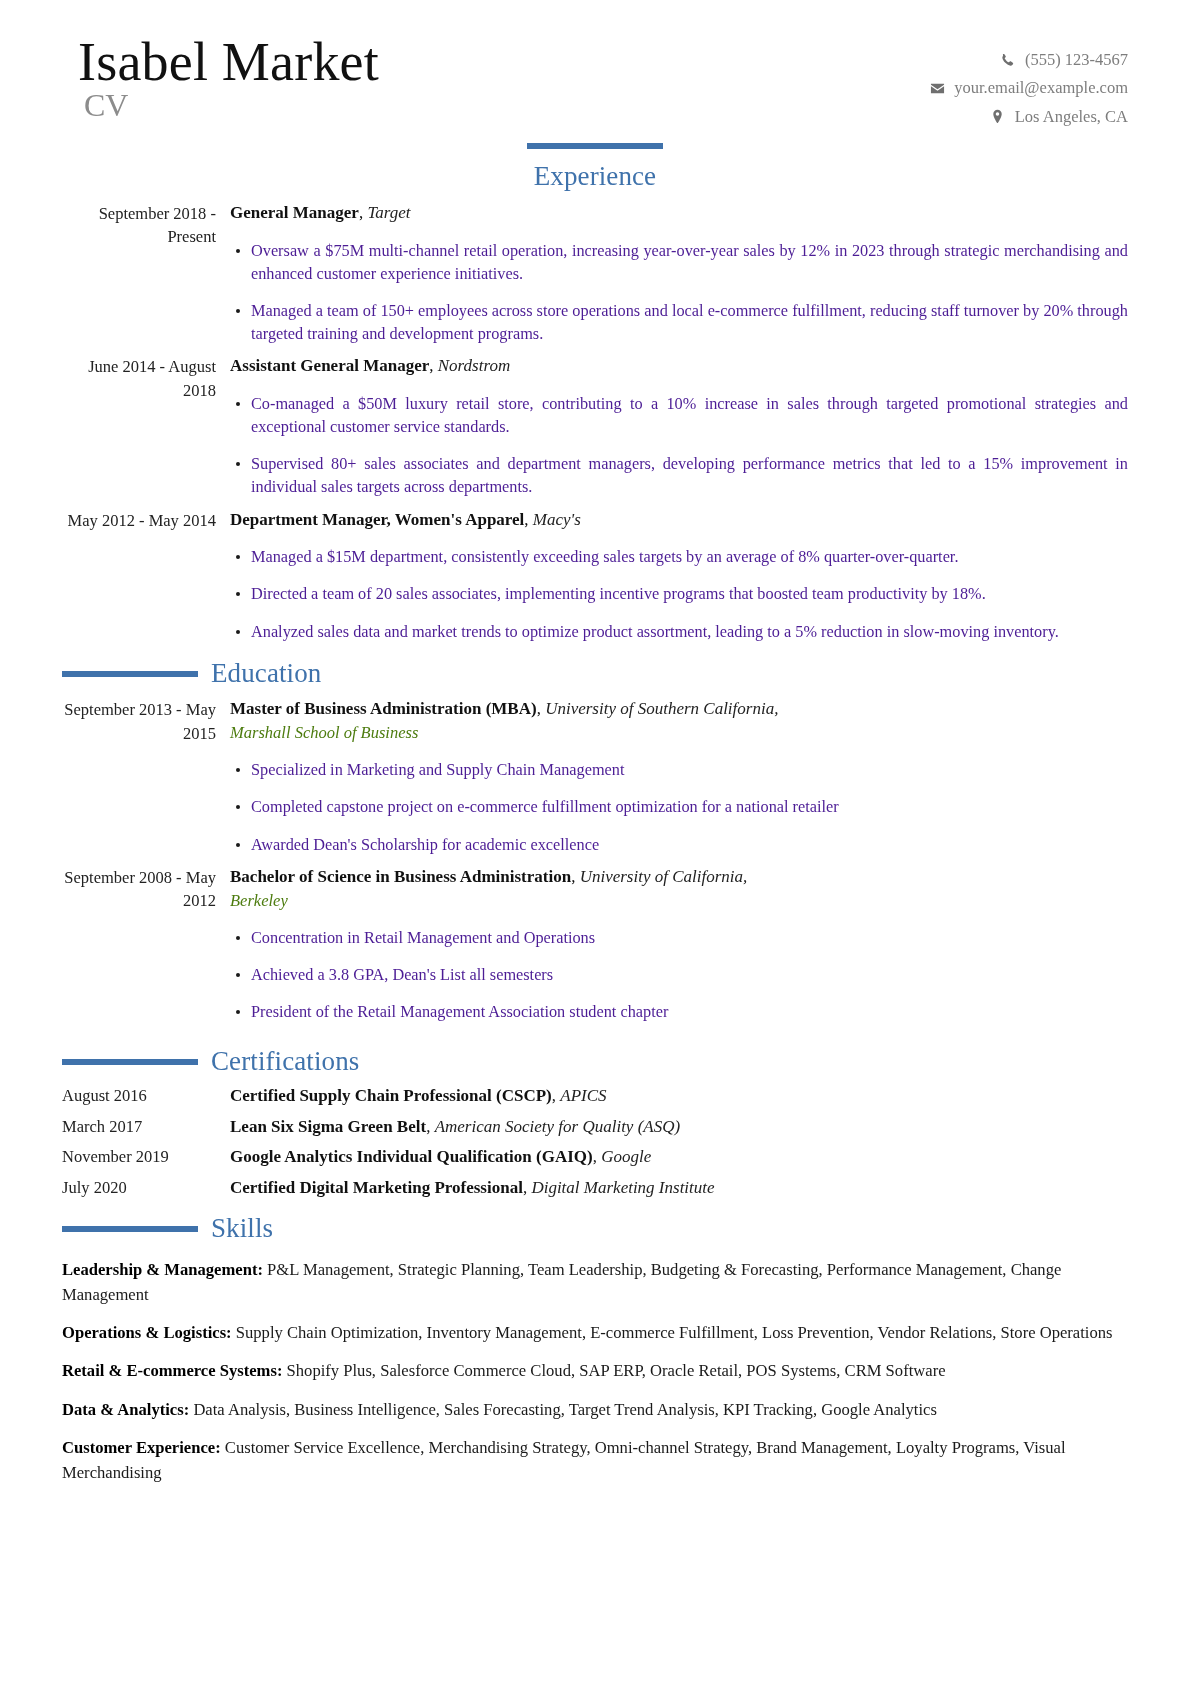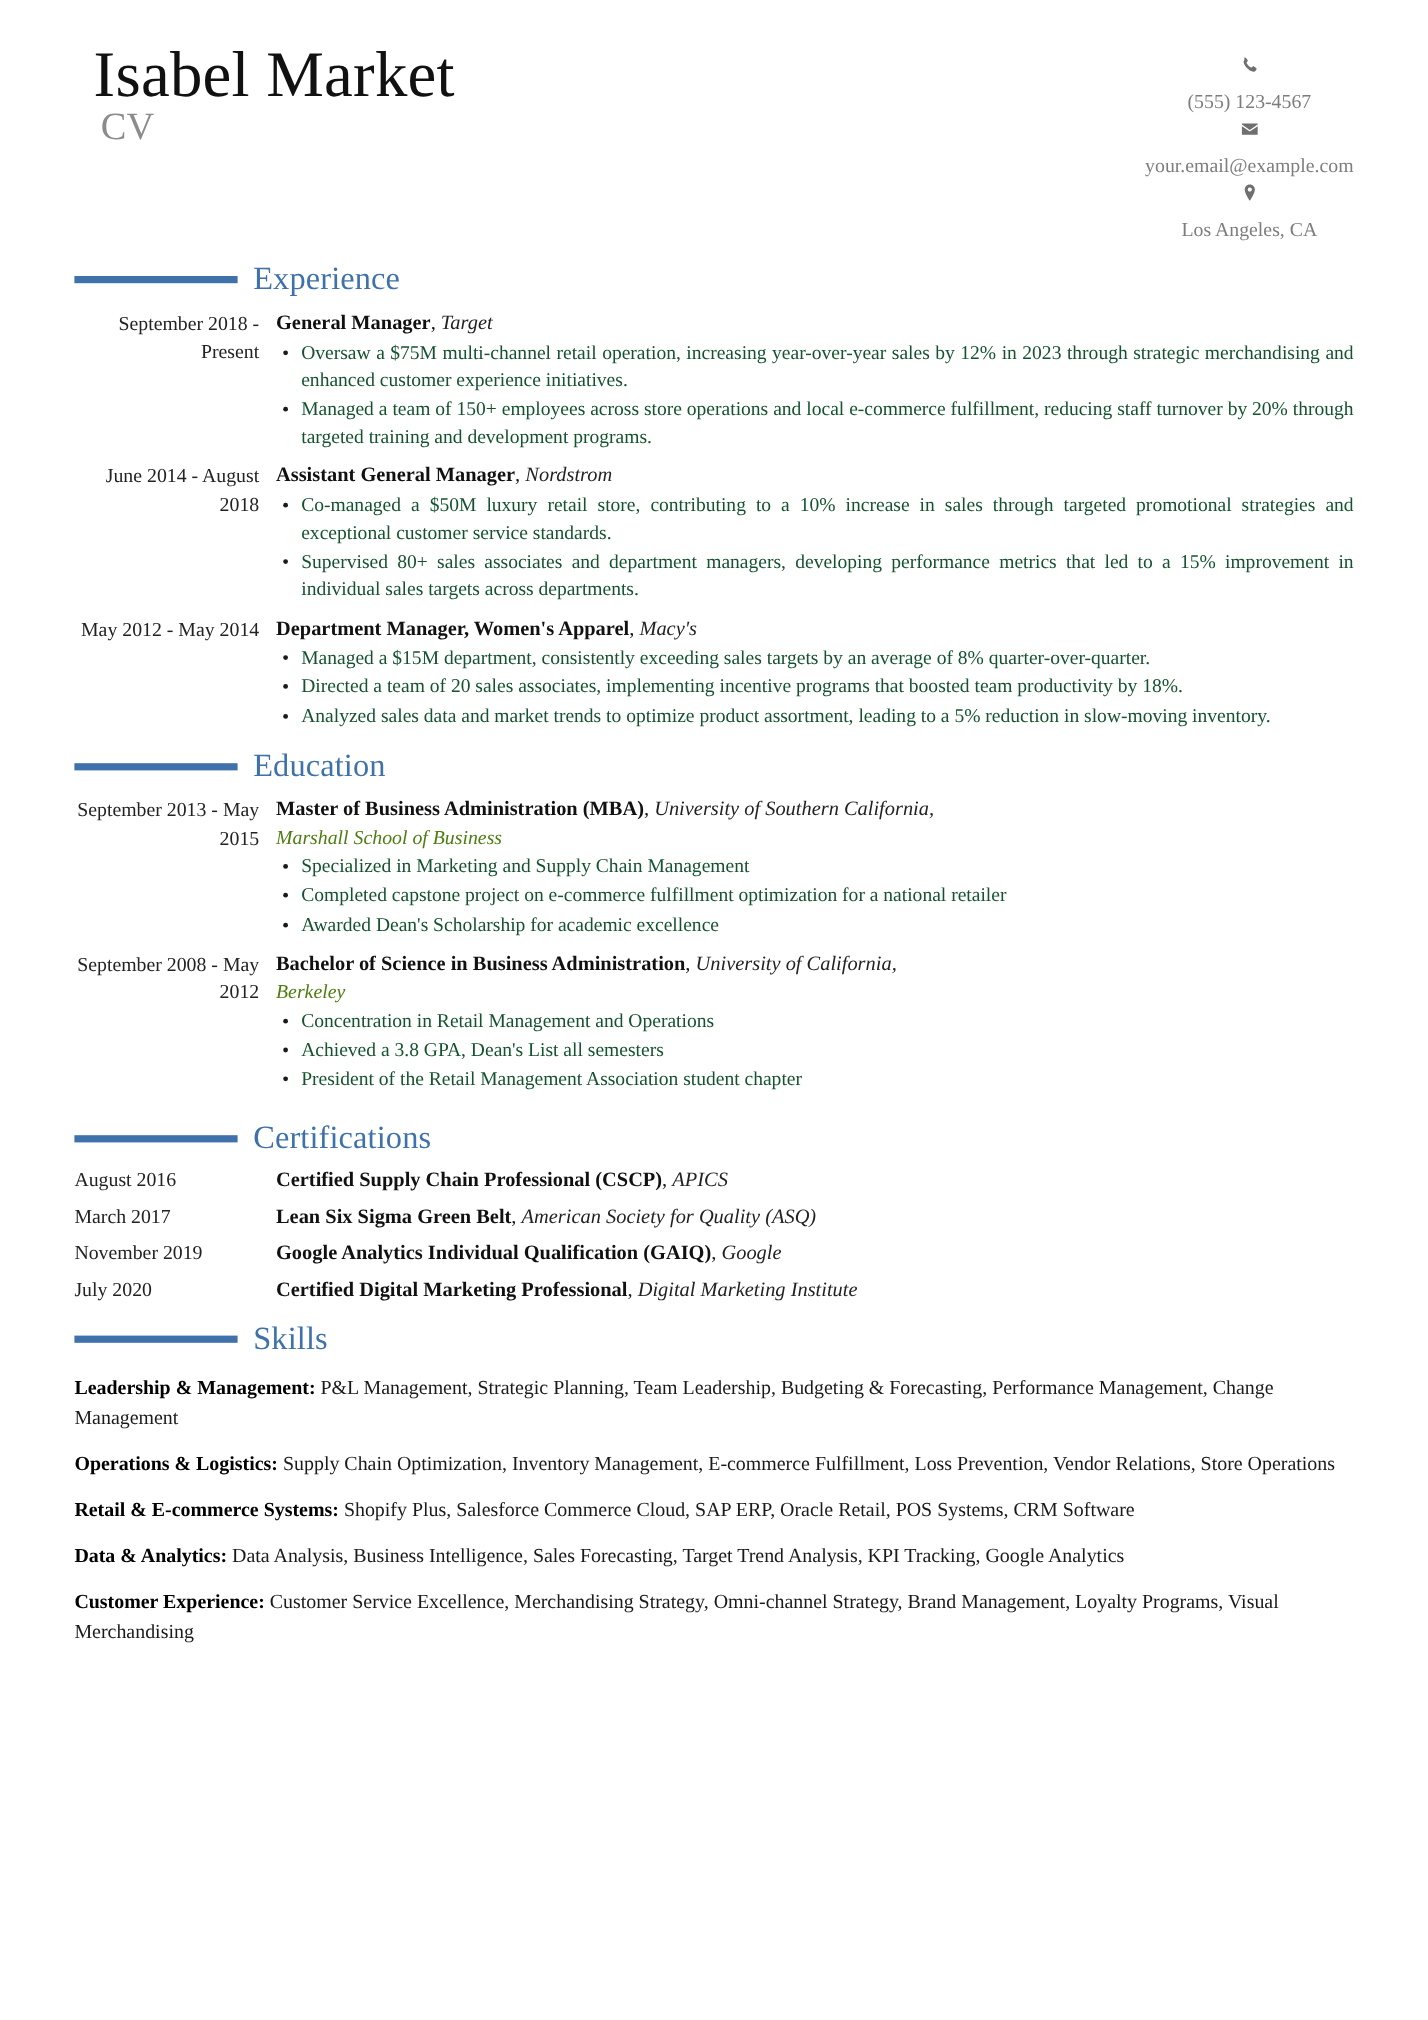--- a/index.html
+++ b/index.html
@@ -23,55 +23,54 @@
   }
   .subtitle {
     font-size: 32px; line-height: 1.1; color: #8c8c8c;
     margin-top: -2px; padding-left: 6px;
   }
   .contact { text-align: right; padding-top: 12px; }
   .contact-row {
     display: flex; align-items: center; justify-content: flex-end;
     gap: 9px; color: #7d7d7d; font-size: 16.5px; line-height: 1.72;
     white-space: nowrap;
-    flex-direction: column;
   }
   .contact-row .ico { display: inline-flex; width: 16px; height: 16px; align-items: center; justify-content: center; }
   .contact-row .ico svg { fill: #6f6f6f; }
 
   
   .section-head { display: flex; align-items: center; gap: 13px; }
   .section-rule { width: 136px; height: 6px; background: #3f72ab; flex: none; }
   .section-title {
     font-size: 27px; color: #3f72ab; font-weight: 400; line-height: 1.1;
     letter-spacing: 0.1px;
   }
-  .sec-experience  { margin-top: 12px; }
+  .sec-experience  { margin-top: 12px; flex-direction: column; }
   .sec-education   { margin-top: 16px; }
   .sec-certs       { margin-top: 24px; }
   .sec-skills      { margin-top: 14px; }
 
   
   .entry { display: flex; align-items: flex-start; margin-top: 9px; }
   .entry-date {
     width: 168px; flex: none; text-align: right; padding-right: 14px;
     font-size: 16.5px; line-height: 1.42; color: #222; padding-top: 1px;
   }
   .entry-body { flex: 1; min-width: 0; }
   .entry-title {
     font-size: 17px; line-height: 1.4; color: #111;
   }
   .entry-title b { font-weight: 700; }
   .entry-title i { color: #222; }
   .entry-sub { font-size: 16.5px; font-style: italic; line-height: 1.4; color: #4d7c0f; }
 
   ul.bullets { list-style: none; margin: 1px 0 0 0; padding: 0; }
   ul.bullets li {
-    position: relative; padding-left: 21px; margin-top: 1px;
-    font-size: 16.3px; line-height: 1.42; color: #14532d;
+    position: relative; padding-left: 21px; margin-top: 14px;
+    font-size: 16.3px; line-height: 1.42; color: #4c1d95;
     text-align: justify; hyphens: auto; -webkit-hyphens: auto;
   }
   ul.bullets li::before {
     content: ""; position: absolute; left: 6px; top: 10px;
     width: 4px; height: 4px; border-radius: 50%; background: #1a1a1a;
   }
 
   
   .cert { display: flex; align-items: baseline; margin-top: 7px; }
   .cert-date {

